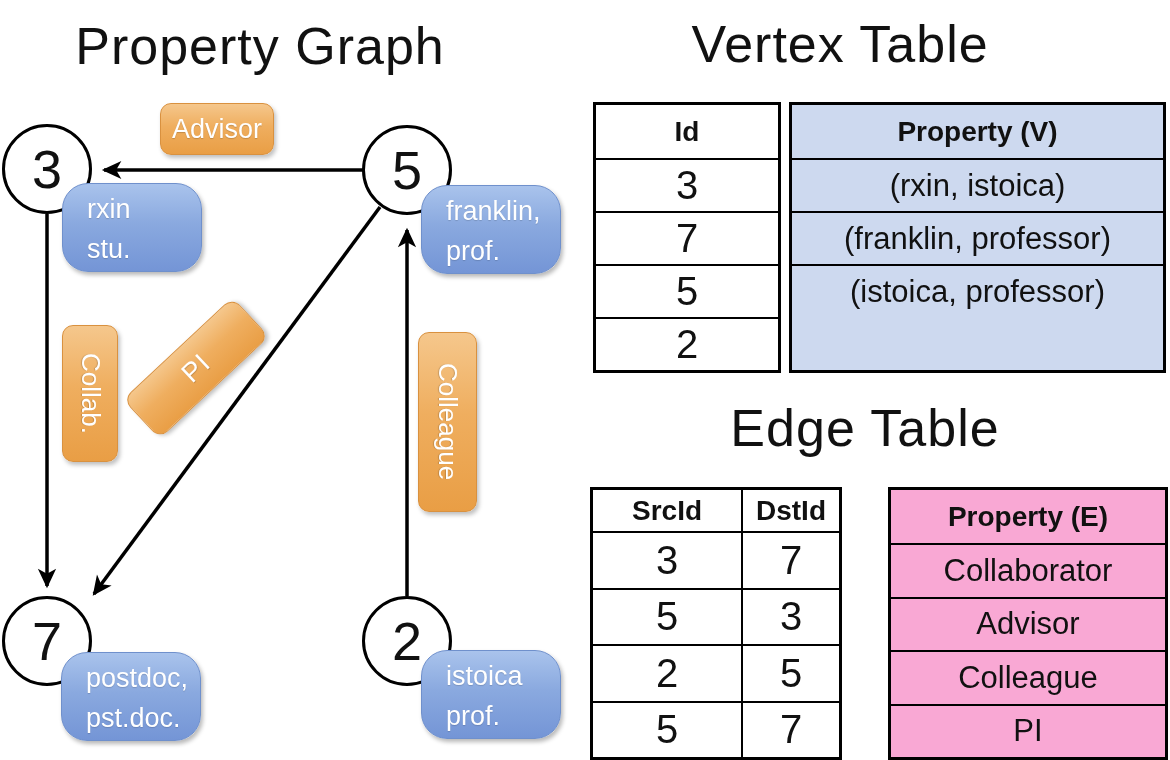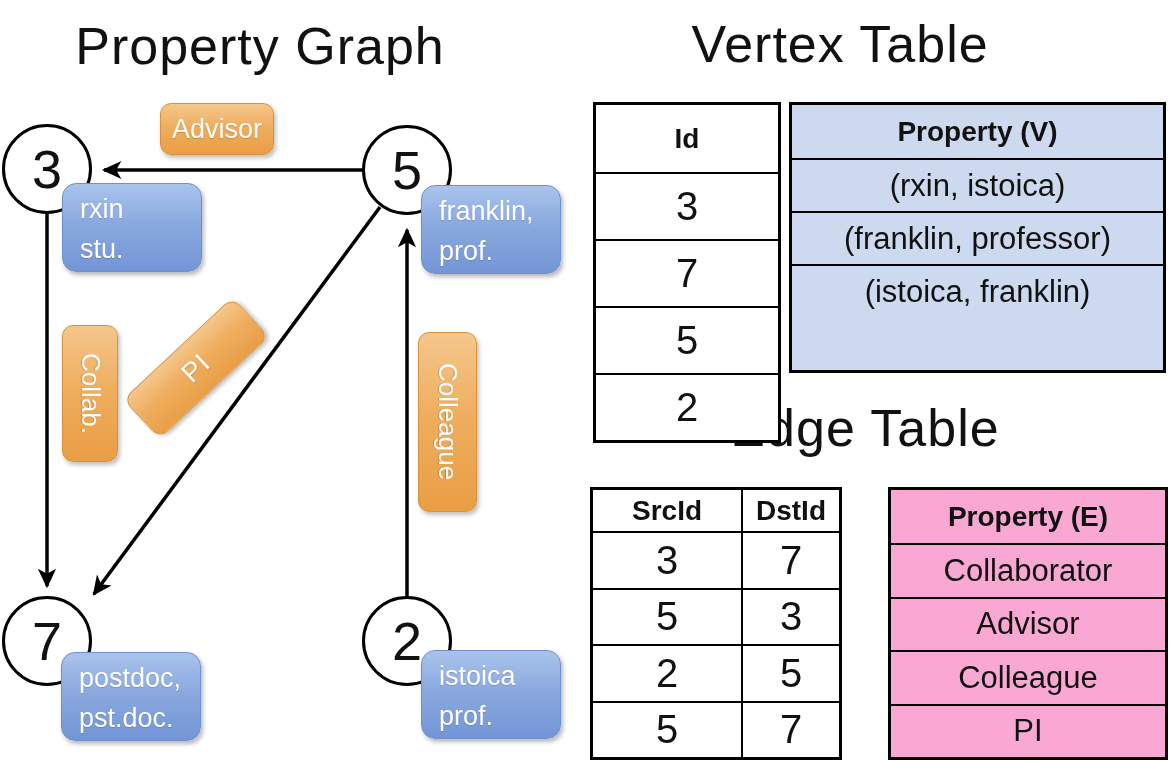--- a/index.html
+++ b/index.html
@@ -27,26 +27,26 @@
     border:3.5px solid #000;background:#fff;z-index:2;
     display:flex;align-items:center;justify-content:center;
     font-size:54px;font-weight:400;color:#111;
   }
   #node-3{left:2px;top:124px;}
   #node-5{left:362px;top:125px;}
   #node-7{left:2px;top:596px;}
   #node-2{left:362px;top:596px;}
 
   .vertex-box{
-    position:absolute;width:140px;height:89px;border-radius:14px;z-index:3;
+    position:absolute;width:140px;height:89px;border-radius:26px;z-index:3;
     background:linear-gradient(180deg,#a9c3ec 0%,#8aa9df 45%,#7495d6 100%);
     border:1px solid #6f90cc;
     box-shadow:2px 3px 4px rgba(0,0,0,0.28);
     color:#fff;font-size:27px;line-height:40px;
-    padding:5px 10px 0 17px;text-shadow:0 1px 1px rgba(0,0,0,0.15);
+    padding:5px 10px 0 24px;text-shadow:0 1px 1px rgba(0,0,0,0.15);
   }
   .vertex-box span{display:block;}
   #vbox-rxin{left:62px;top:183px;}
   #vbox-franklin{left:421px;top:185px;}
   #vbox-jgonzal{left:61px;top:652px;}
   #vbox-istoica{left:421px;top:650px;}
 
   .edge-label{
     position:absolute;z-index:4;border-radius:11px;
     background:linear-gradient(180deg,#f5c78c 0%,#efae5f 45%,#e99e45 100%);
@@ -66,21 +66,21 @@
     display:grid;text-align:center;}
   .tbl-block .cell{
     display:flex;align-items:center;justify-content:center;
     border-top:2px solid #000;font-size:31px;color:#111;
   }
   .tbl-block .cell.first{border-top:none;}
   .tbl-block .cell.head{font-weight:700;font-size:28px;}
   .tbl-block .cell.num{font-size:40px;font-weight:400;}
 
   
-  #vt-ids{left:593px;top:102px;width:188px;height:341px;grid-template-rows:repeat(5,1fr);}
+  #vt-ids{left:593px;top:102px;width:188px;height:271px;grid-template-rows:repeat(5,1fr);}
   #vt-props{left:789px;top:102px;width:377px;height:271px;grid-template-rows:repeat(5,1fr);background:#cdd9ef;}
 
   
   #et-ids{left:590px;top:487px;width:252px;height:273px;
      grid-template-columns:148px 1fr;grid-auto-flow:row;}
   #et-ids .cell.rightcol{border-left:2px solid #000;}
   #et-props{left:888px;top:487px;width:280px;height:273px;grid-template-rows:repeat(5,1fr);background:#f9a8d4;}
 </style>
 </head>
 <body>
@@ -153,21 +153,21 @@
     <div class="cell head first">Id</div>
     <div class="cell num">3</div>
     <div class="cell num">7</div>
     <div class="cell num">5</div>
     <div class="cell num">2</div>
   </div>
   <div class="tbl-block" id="vt-props">
     <div class="cell head first">Property (V)</div>
     <div class="cell">(rxin, istoica)</div>
     <div class="cell">(franklin, professor)</div>
-    <div class="cell">(istoica, franklin)</div>
+    <div class="cell">(istoica, professor)</div>
   </div>
 
   <div class="tbl-block" id="et-ids">
     <div class="cell head first">SrcId</div>
     <div class="cell head first rightcol">DstId</div>
     <div class="cell num">3</div>
     <div class="cell num rightcol">7</div>
     <div class="cell num">5</div>
     <div class="cell num rightcol">3</div>
     <div class="cell num">2</div>

